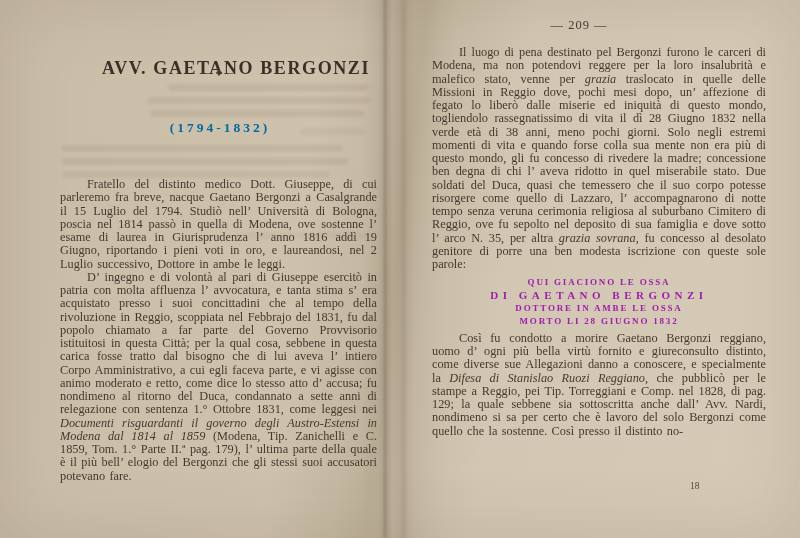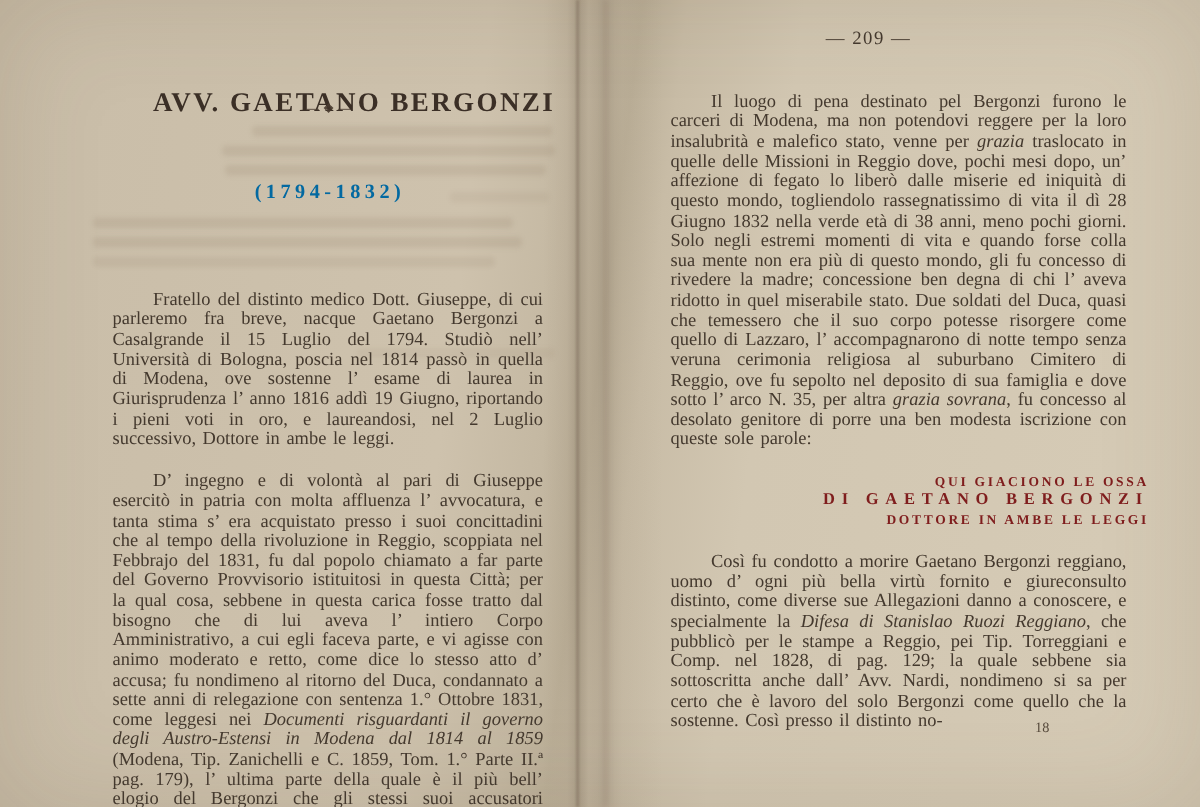--- a/index.html
+++ b/index.html
@@ -29,26 +29,26 @@
     font-size:13.5px;font-weight:bold;letter-spacing:3px;color:#0369a1;}
   .body-left{position:absolute;top:178px;left:60px;width:317px;}
 
   
   .page-number{position:absolute;top:18px;left:16px;width:334px;text-align:center;
     font-size:12.5px;color:#43382d;letter-spacing:1px;}
   .body-right{position:absolute;top:46px;left:36px;width:334px;}
   .sig{position:absolute;top:481px;left:294px;font-size:9.5px;color:#55483a;}
 
   
-  .bodytext p{margin:15px;font-size:12.3px;line-height:13.25px;text-align:justify;
+  .bodytext p{margin:0;font-size:12.3px;line-height:13.25px;text-align:justify;
     text-indent:27px;color:#44392e;word-spacing:1.3px;}
   .it{font-style:italic;}
 
   
-  .epitaph{margin:5px 0 5px;text-align:right;color:#7f1d1d;}
+  .epitaph{margin:5px 0 5px;text-align:center;color:#a21caf;}
   .ep-small{font-size:9px;font-weight:bold;letter-spacing:1.8px;line-height:12.4px;}
   .ep-large{font-size:11px;font-weight:bold;letter-spacing:4.5px;line-height:13.5px;white-space:nowrap;}
 
   
   .ghost{position:absolute;height:7px;background:rgba(124,102,79,.13);filter:blur(1.7px);border-radius:3px;}
   .g1{top:84px;left:168px;width:200px;}
   .g2{top:97px;left:148px;width:222px;}
   .g3{top:110px;left:150px;width:214px;}
   .g4{top:145px;left:62px;width:280px;}
   .g5{top:158px;left:62px;width:286px;}
@@ -86,21 +86,22 @@
   <div class="crease-b"></div>
 
   <div class="page page-right">
     <div class="page-number">— 209 —</div>
 
     <div class="body-right bodytext">
       <p><span>Il luogo di pena destinato pel Bergonzi furono le carceri di Modena, ma non potendovi reggere per la loro insalubrità e malefico stato, venne per </span><span class="it">grazia</span><span> traslocato in quelle delle Missioni in Reggio dove, pochi mesi dopo, un’ affezione di fegato lo liberò dalle miserie ed iniquità di questo mondo, togliendolo rassegnatissimo di vita il dì 28 Giugno 1832 nella verde età di 38 anni, meno pochi giorni. Solo negli estremi momenti di vita e quando forse colla sua mente non era più di questo mondo, gli fu concesso di rivedere la madre; concessione ben degna di chi l’ aveva ridotto in quel miserabile stato. Due soldati del Duca, quasi che temessero che il suo corpo potesse risorgere come quello di Lazzaro, l’ accompagnarono di notte tempo senza veruna cerimonia religiosa al suburbano Cimitero di Reggio, ove fu sepolto nel deposito di sua famiglia e dove sotto l’ arco N. 35, per altra </span><span class="it">grazia sovrana</span><span>, fu concesso al desolato genitore di porre una ben modesta iscrizione con queste sole parole:</span></p>
       <div class="epitaph">
         <div class="ep-small">QUI GIACIONO LE OSSA</div>
         <div class="ep-large">DI GAETANO BERGONZI</div>
-        <div class="ep-small">DOTTORE IN AMBE LE LEGGI</div>
+        <div class="ep-small">DOTTORE IN AMBE LE OSSA</div>
+        <div class="ep-small">MORTO LI 28 GIUGNO 1832</div>
       </div>
       <p><span>Così fu condotto a morire Gaetano Bergonzi reggiano, uomo d’ ogni più bella virtù fornito e giureconsulto distinto, come diverse sue Allegazioni danno a conoscere, e specialmente la </span><span class="it">Difesa di Stanislao Ruozi Reggiano</span><span>, che pubblicò per le stampe a Reggio, pei Tip. Torreggiani e Comp. nel 1828, di pag. 129; la quale sebbene sia sottoscritta anche dall’ Avv. Nardi, nondimeno si sa per certo che è lavoro del solo Bergonzi come quello che la sostenne. Così presso il distinto no-</span></p>
     </div>
 
     <div class="sig">18</div>
   </div>
 
 </div>
 
 </body></html>

